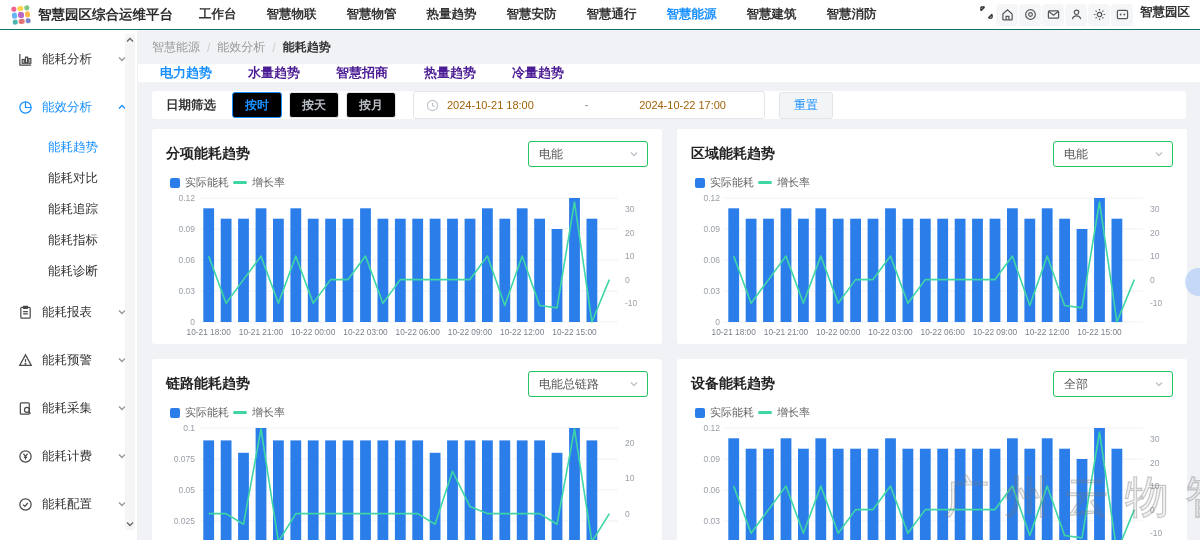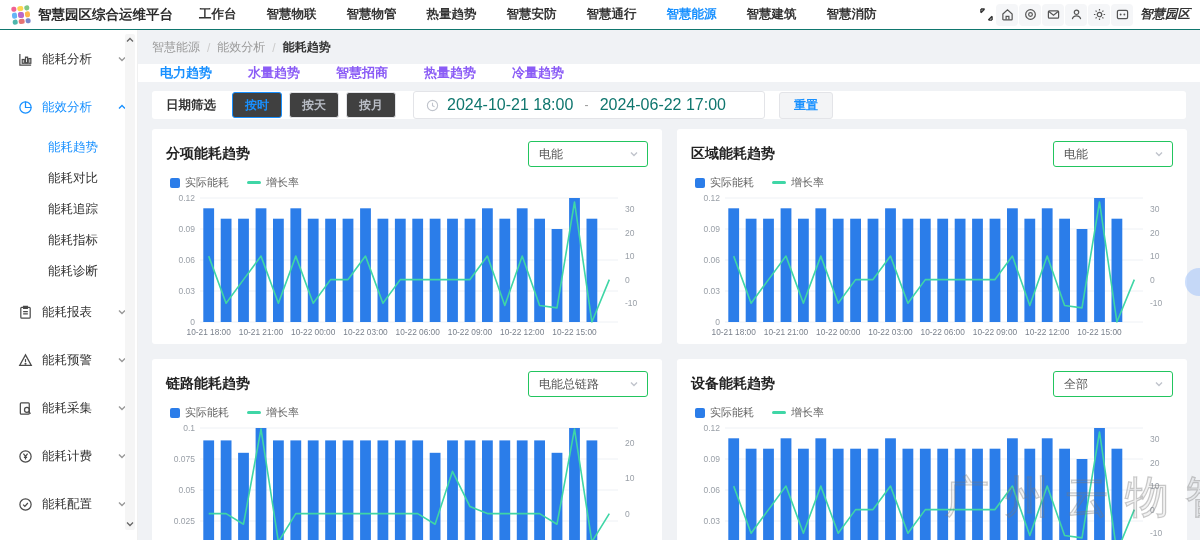--- a/index.html
+++ b/index.html
@@ -7,21 +7,21 @@
   svg { display:block; }
 
   
   .topbar { height:30px; background:#fff; display:flex; align-items:center; border-bottom:1px solid #0f766e; padding:0 10px 0 12px; }
   .logo { width:18px; height:18px; display:grid; grid-template-columns:1fr 1fr 1fr; grid-template-rows:1fr 1fr 1fr; gap:1px; transform:rotate(-6deg); margin-right:8px; }
   .logo span { border-radius:2px; }
   .brand { font-size:13.5px; font-weight:bold; color:#2b2b2b; margin-right:26px; white-space:nowrap; }
   .topnav { display:flex; align-items:center; flex:1; min-width:0; }
   .topnav .nav-item { font-size:12.5px; color:#333; font-weight:bold; margin-right:30px; cursor:pointer; white-space:nowrap; }
   .topnav .nav-item.active { color:#1890ff; }
-  .top-right { display:flex; align-items:center; gap:1px; margin-left:auto; white-space:nowrap;font-style:italic; }
+  .top-right { display:flex; align-items:flex-start; gap:1px; margin-left:auto; white-space:nowrap; }
   .icon-btn { width:22px; height:22px; border-radius:4px; background:#f5f6f8; display:flex; align-items:center; justify-content:center; cursor:pointer; }
   .icon-plain { width:18px; height:18px; display:flex; align-items:center; justify-content:center; cursor:pointer; }
   .top-user { font-size:12.5px; color:#333; font-weight:bold; margin-left:6px; }
 
   
   .shell { display:flex; height:531px; }
   .sidebar { width:138px; background:#fff; position:relative; flex:none; border-right:1px solid #f0f0f0; padding-top:12px; }
   .menu-item { height:34px; display:flex; align-items:center; padding:0 10px 0 18px; cursor:pointer; margin-bottom:14px; }
   .menu-item .mi-icon { width:16px; height:16px; margin-right:8px; flex:none; display:flex; align-items:center; }
   .menu-item .mi-label { font-size:12.5px; color:#333; flex:1; }
@@ -35,41 +35,41 @@
   .main { flex:1; background:#f0f2f5; min-width:0; display:flex; flex-direction:column; }
 
   
   .crumbs { display:flex; align-items:center; padding:9px 0 8px 14px; font-size:12px; }
   .crumbs .c { color:#999; cursor:pointer; }
   .crumbs .c.current { color:#333; font-weight:bold; cursor:default; }
   .crumbs .sep { color:#ccc; margin:0 7px; }
 
   
   .tabband { background:#fff; height:40px; display:flex; align-items:center; padding-left:22px; }
-  .tabband .tab { font-size:13px; color:#8b5cf6; font-weight:bold; margin-right:36px; cursor:pointer; }
+  .tabband .tab { font-size:13px; color:#4c1d95; font-weight:bold; margin-right:36px; cursor:pointer; }
   .tabband .tab.active { color:#1890ff; }
 
   
   .filter-card { background:#fff; border-radius:3px; margin:9px 14px 0 14px; height:42px; display:flex; align-items:center; padding:0 14px; }
   .filter-label { font-size:12.5px; font-weight:bold; color:#333; margin-right:16px; }
-  .mode-btn { height:26px; padding:0 12px; border:1px solid #e3e4e8; border-radius:3px; background:#404040; font-size:12px; color:#b9bdc6; font-weight:bold; margin-right:7px; cursor:pointer; display:flex; align-items:center; }
+  .mode-btn { height:26px; padding:0 12px; border:1px solid #e3e4e8; border-radius:3px; background:#000000; font-size:12px; color:#b9bdc6; font-weight:bold; margin-right:7px; cursor:pointer; display:flex; align-items:center; }
   .mode-btn.active { border-color:#1890ff; color:#1890ff; }
   .range-box { height:28px; border:1px solid #e3e4e8; border-radius:3px; display:flex; align-items:center; padding:0 12px; margin-left:10px; width:352px; cursor:pointer; }
-  .range-box .rt { font-size:16px; color:#0f766e; }
+  .range-box .rt { font-size:11px; color:#a16207; }
   .range-box .rsep { font-size:12px; color:#999; flex:1; text-align:center; }
-  .reset-btn { height:27px; margin-left:14px; padding:12px 14px; background:#f3f4f6; border:1px solid #e3e4e8; border-radius:3px; color:#1890ff; font-size:12px; font-weight:bold; cursor:pointer; display:flex; align-items:center; }
+  .reset-btn { height:27px; margin-left:14px; padding:12px 14px; background:#f3f4f6; border:1px solid #e3e4e8; border-radius:3px; color:#1890ff; font-size:12px; font-weight:normal; cursor:pointer; display:flex; align-items:center; }
 
   
   .grid { display:grid; grid-template-columns:1fr 1fr; gap:15px; margin:10px 14px 0 14px; }
   .card { background:#fff; border-radius:3px; height:215px; padding:12px 14px 6px 14px; position:relative; }
   .card-head { display:flex; align-items:center; justify-content:space-between; margin-bottom:8px; }
   .card-title { font-size:14px; font-weight:bold; color:#222; }
   .select { width:120px; height:26px; border:1px solid #22c55e; border-radius:3px; display:flex; align-items:center; padding:0 8px 0 10px; cursor:pointer; background:#fff; }
   .select .sv { flex:1; font-size:12px; color:#555; }
-  .legend { display:flex; align-items:center; gap:18px; margin:2px 0 2px 4px; }
+  .legend { display:flex; align-items:center; gap:4px; margin:2px 0 2px 4px; }
   .legend .li { display:flex; align-items:center; gap:5px; font-size:11px; color:#666; cursor:pointer; }
   .lg-sq { width:10px; height:10px; border-radius:2px; }
   .lg-ln { width:14px; height:3px; border-radius:2px; }
   .chart-box { width:100%; }
 
   .watermark { position:absolute; left:945px; top:468px; font-size:44px; letter-spacing:16px; color:rgba(130,130,130,0.10); -webkit-text-stroke:1.2px rgba(120,120,120,0.38); white-space:nowrap; pointer-events:none; z-index:5; }
   .float-widget { position:absolute; right:-13px; top:268px; width:28px; height:28px; border-radius:50%; background:rgba(145,185,250,0.45); z-index:6; cursor:pointer; }
 </style>
 </head>
 <body>
@@ -300,21 +300,21 @@
       <button class="mode-btn active">按时</button>
       <button class="mode-btn">按天</button>
       <button class="mode-btn">按月</button>
       <div class="range-box">
         <svg width="13" height="13" viewBox="0 0 14 14" fill="none" stroke="#c0c4cc" stroke-width="1.2" style="margin-right:8px">
             <circle cx="7" cy="7" r="5.5"></circle>
             <path d="M7 4v3.2l2.2 1.2"></path>
           </svg>
         <span class="rt">2024-10-21 18:00</span>
         <span class="rsep">-</span>
-        <span class="rt" style="margin-right:26px">2024-06-22 17:00</span>
+        <span class="rt" style="margin-right:26px">2024-10-22 17:00</span>
       </div>
       <button class="reset-btn">重置</button>
     </div>
 
     <div class="grid">
 
       <div class="card">
         <div class="card-head">
           <span class="card-title">分项能耗趋势</span>
           <div class="select">

